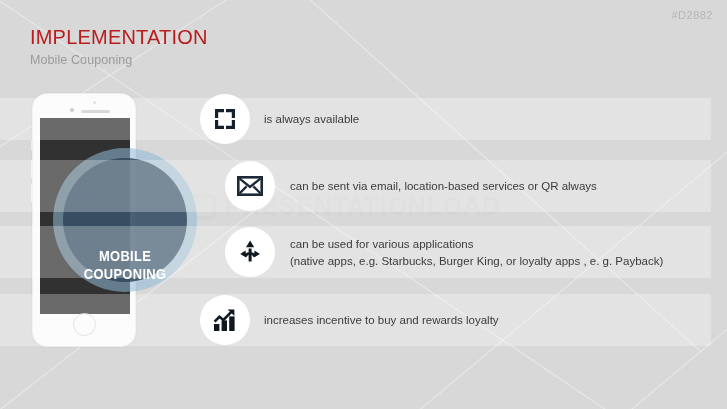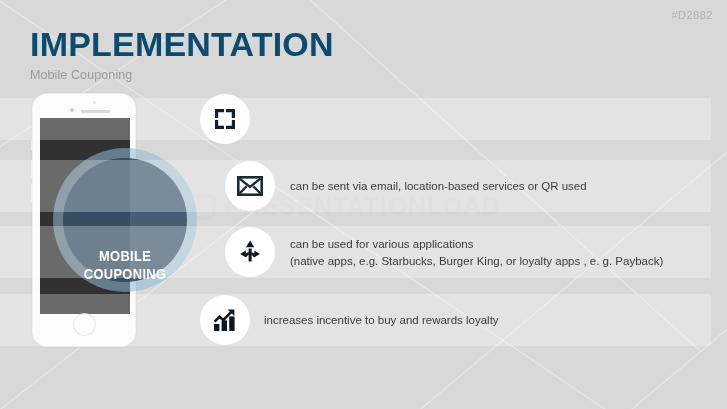--- a/index.html
+++ b/index.html
@@ -32,21 +32,21 @@
 
   
   #slide-code {
     position:absolute; right:14px; top:9px;
     font-size:11px; color:#b4b4b4; letter-spacing:.5px;text-align:right;
   }
 
   
   #heading { position:absolute; left:30px; top:27px; }
   #page-title {
-    font-size:34px; font-weight:700; color:#0c4a6e;
+    font-size:20px; font-weight:400; color:#b91c1c;
     letter-spacing:.2px; line-height:1.05;
   }
   #page-subtitle {
     font-size:12.5px; color:#9a9a9a; margin-top:5px; letter-spacing:.1px;
   }
 
   
   #watermark {
     position:absolute; left:190px; top:192px;
     display:flex; align-items:center; gap:9px;
@@ -205,34 +205,35 @@
         <svg width="24" height="24" viewBox="0 0 24 24">
           <g fill="#14202c">
             <path d="M2 2h9v3.2H5.2V11H2z"></path>
             <path d="M22 2h-9v3.2h5.8V11H22z"></path>
             <path d="M2 22h9v-3.2H5.2V13H2z"></path>
             <path d="M22 22h-9v-3.2h5.8V13H22z"></path>
           </g>
         </svg>
       </span>
     </div>
+    <div class="bullet-text">is always available</div>
   </div>
 
   <div class="bullet-row" id="bullet-row-1">
     <div class="row-band"></div>
     <div class="bullet-icon-circle">
       <span>
         <svg width="26" height="20" viewBox="0 0 26 20">
           <rect x="1.3" y="1.3" width="23.4" height="17.4" fill="none" stroke="#1c2a38" stroke-width="2.6"></rect>
           <path d="M2.6 2.6 L13 11 L23.4 2.6" fill="none" stroke="#1c2a38" stroke-width="2.4"></path>
           <path d="M2.6 17.4 L9.6 10.4 M23.4 17.4 L16.4 10.4" fill="none" stroke="#1c2a38" stroke-width="2.2"></path>
         </svg>
       </span>
     </div>
-    <div class="bullet-text">can be sent via email, location-based services or QR used</div>
+    <div class="bullet-text">can be sent via email, location-based services or QR always</div>
   </div>
 
   <div class="bullet-row" id="bullet-row-3">
     <div class="row-band"></div>
     <div class="bullet-icon-circle">
       <span>
         <svg width="26" height="24" viewBox="0 0 26 24">
           <g fill="#0f1820">
             <rect x="2" y="16" width="5.4" height="7"></rect>
             <rect x="9.6" y="12.4" width="5.4" height="10.6"></rect>

